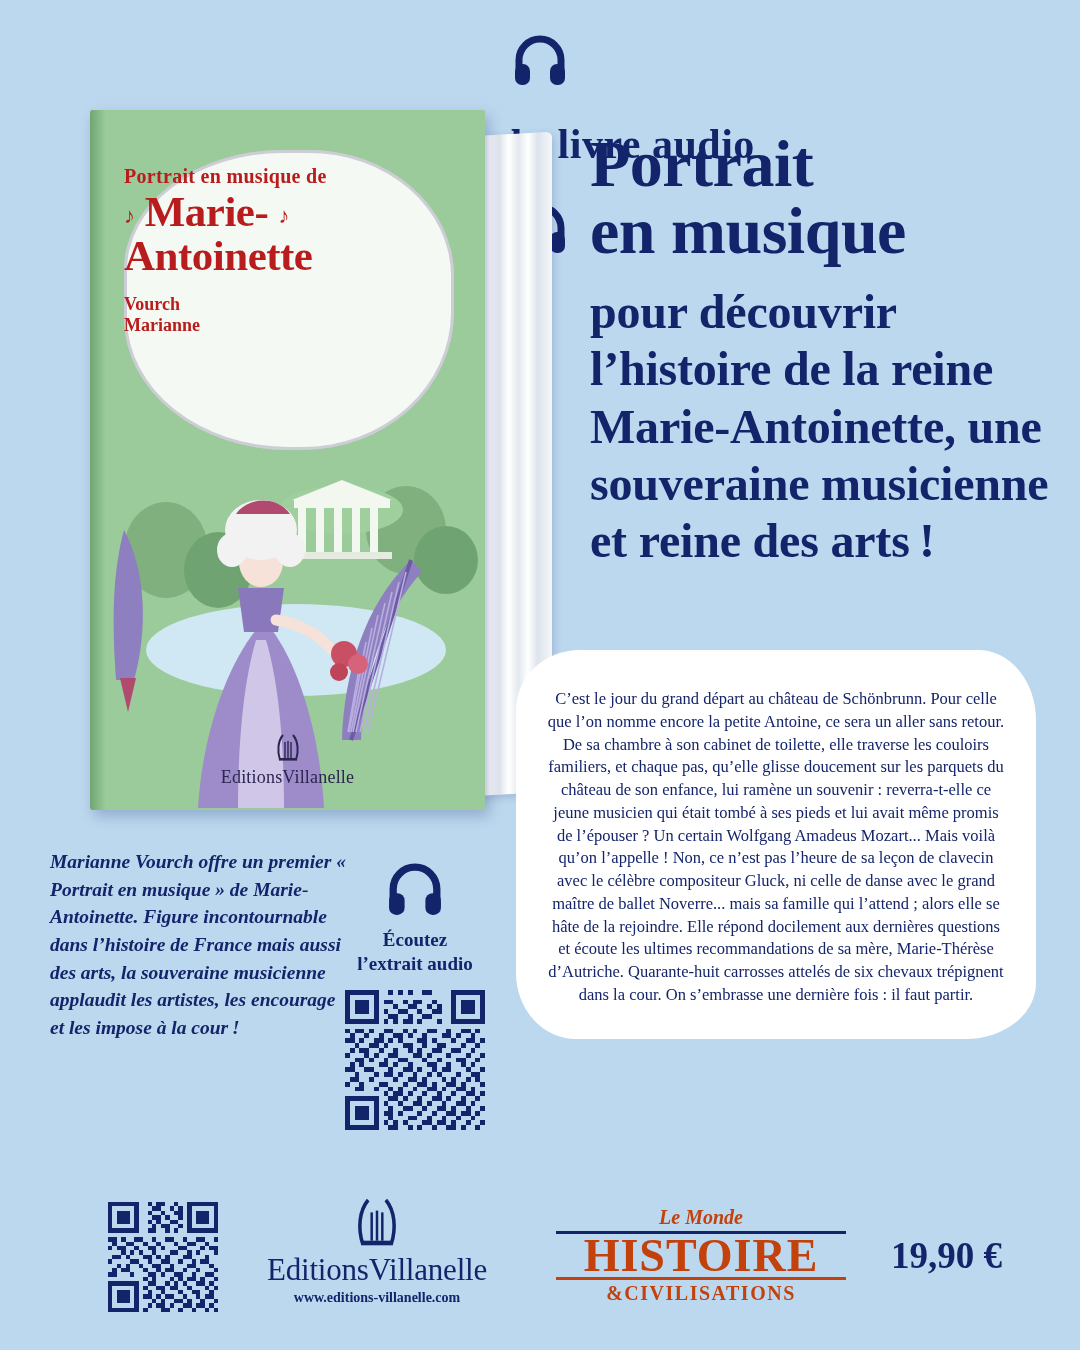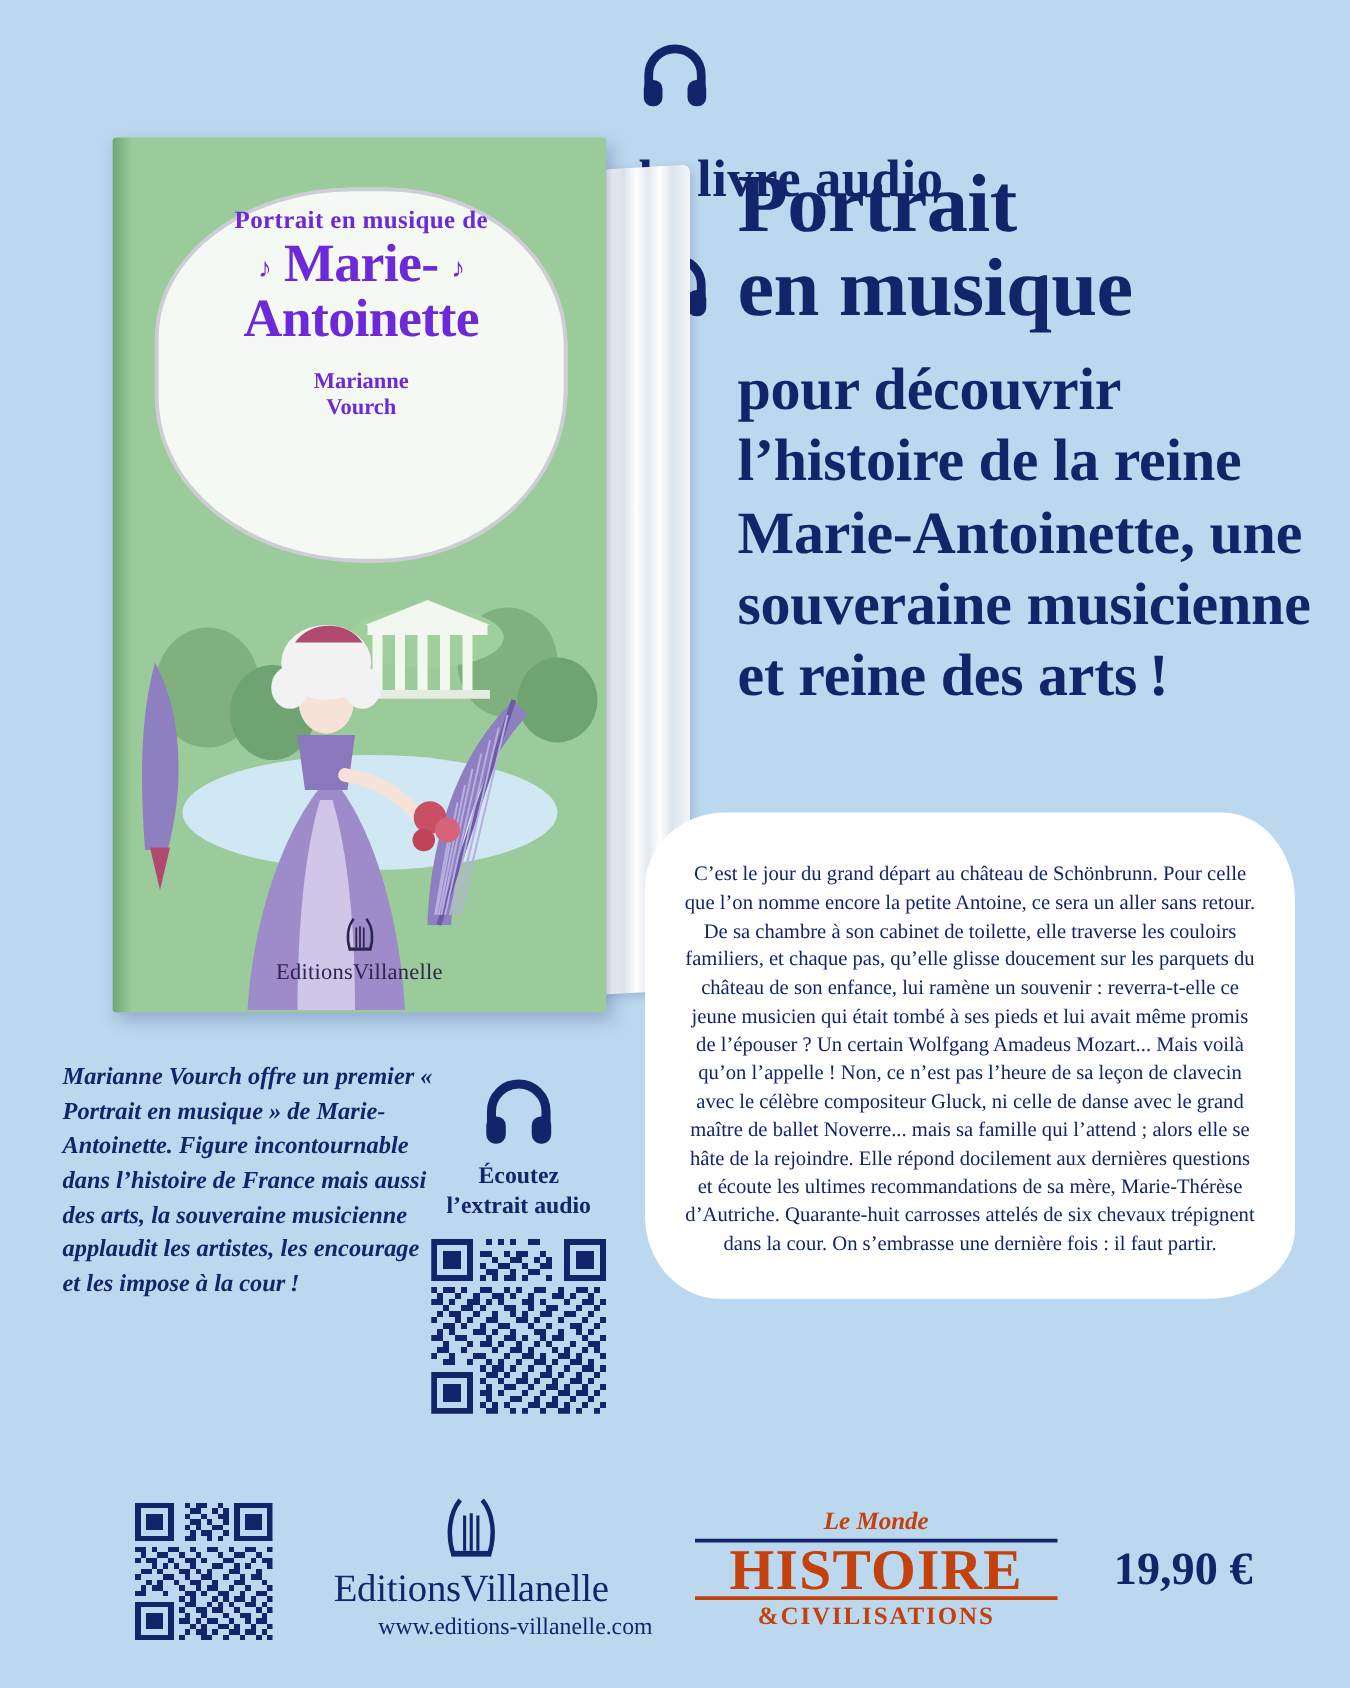--- a/index.html
+++ b/index.html
@@ -94,22 +94,22 @@
     left: 34px; top: 40px;
     width: 330px; height: 300px;
     background: #f4faf3;
     border-radius: 48% 44% 46% 50% / 40% 42% 46% 44%;
     box-shadow: 0 0 0 3px rgba(90,70,130,0.25) inset;
   }
   .cover-titleblock {
     position: absolute;
     left: 34px; top: 55px;
     width: 330px;
-    text-align: center;
-    color: #6d28d9;
+    text-align: left;
+    color: #b91c1c;
   }
   .cover-sup {
     font-size: 20px;
     font-weight: bold;
     letter-spacing: 0.3px;
     margin-bottom: 2px;
   }
   .cover-main {
     font-size: 43px;
     font-weight: bold;
@@ -242,24 +242,23 @@
     width: 290px;
     text-align: center;
     color: #14246b;
   }
   .publisher-name {
     font-size: 31px;
     letter-spacing: -0.2px;
     line-height: 1.0;
   }
   .publisher-url {
-    font-size: 19px;
-    font-weight: normal;
+    font-size: 14px;
+    font-weight: bold;
     margin-top: 5px;
-    text-align: right;
   }
   .partner-block {
     position: absolute;
     left: 556px;
     top: 4px;
     width: 290px;
     text-align: center;
     color: #c2410c;
   }
   .partner-top {
@@ -378,22 +377,22 @@
 
       <div class="cover-titleblock">
         <div class="cover-sup">Portrait en musique de</div>
         <div class="cover-main">
           <span class="cover-note">♪</span>
           <span>Marie-</span>
           <span class="cover-note">♪</span>
         </div>
         <div class="cover-main">Antoinette</div>
         <div class="cover-author">
+          <div>Vourch</div>
           <div>Marianne</div>
-          <div>Vourch</div>
         </div>
       </div>
 
       <div class="cover-publisher">
         <svg class="cover-lyre" width="26" height="30" viewBox="0 0 26 30" aria-hidden="true">
           <path d="M5 27 C2 18 3 8 8 2" stroke="#2b2550" stroke-width="2" fill="none"></path>
           <path d="M21 27 C24 18 23 8 18 2" stroke="#2b2550" stroke-width="2" fill="none"></path>
           <line x1="10" y1="9" x2="10" y2="25" stroke="#2b2550" stroke-width="1.4"></line>
           <line x1="13" y1="8" x2="13" y2="25" stroke="#2b2550" stroke-width="1.4"></line>
           <line x1="16" y1="9" x2="16" y2="25" stroke="#2b2550" stroke-width="1.4"></line>

